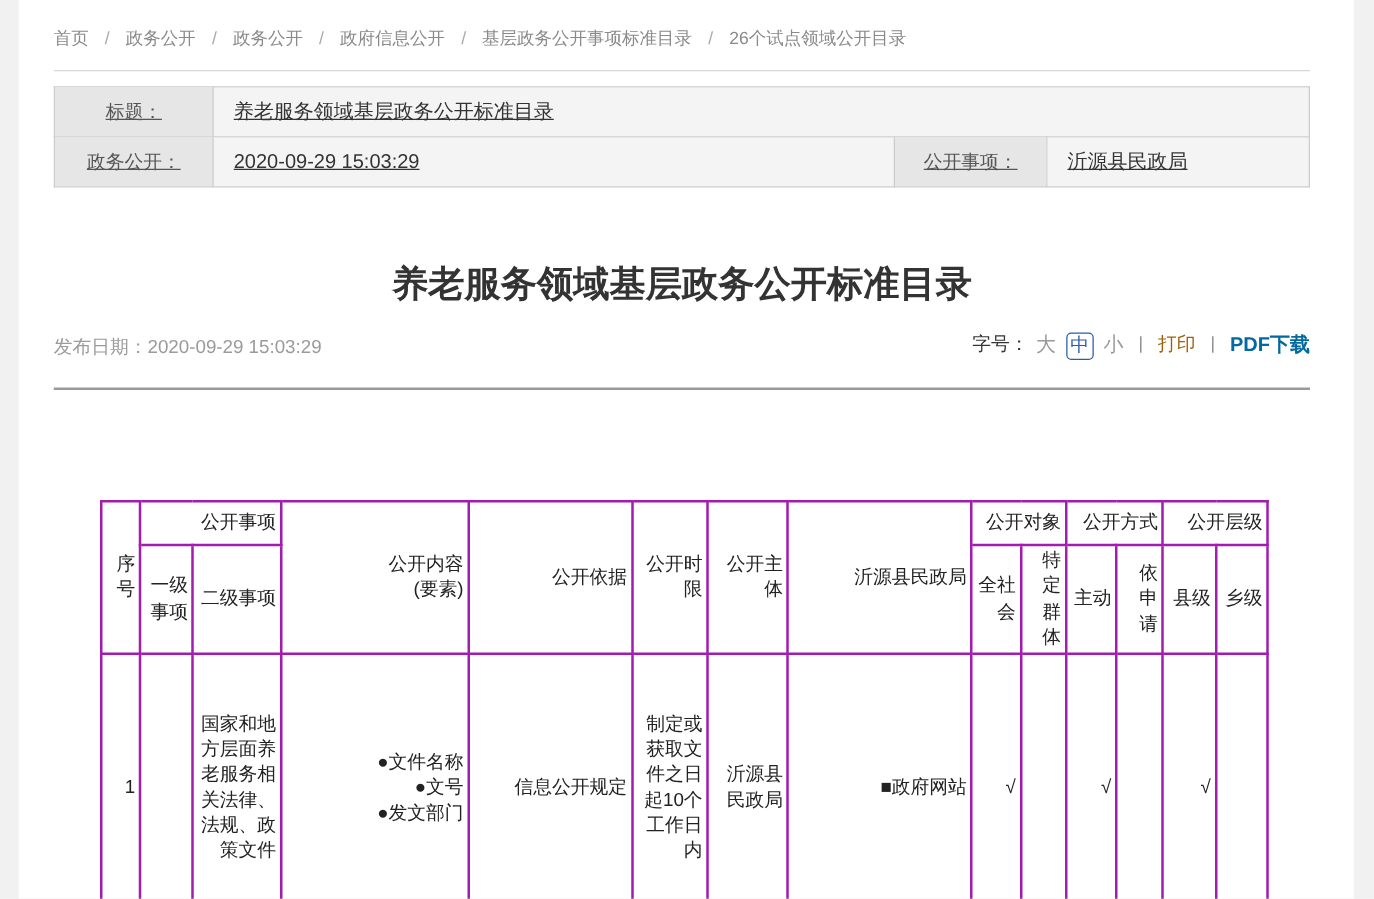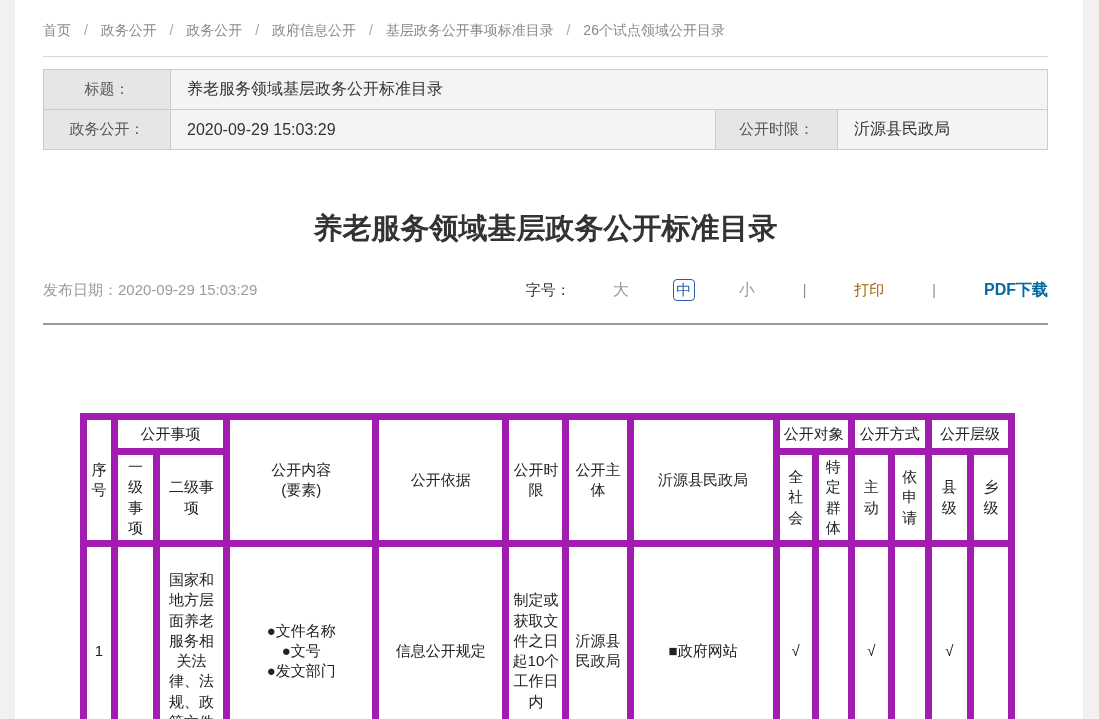--- a/index.html
+++ b/index.html
@@ -21,38 +21,38 @@
   }
   .breadcrumb a { color: #8a8a8a; text-decoration: none; cursor: pointer; }
   .breadcrumb .sep { color: #aaaaaa; margin: 0 9px; }
 
   
   .doc-table {
     width: 100%; margin-top: 12px;
     border-collapse: collapse; table-layout: fixed;
     font-size: 15px;
   }
-  .doc-table td { border: 1px solid #cccccc; height: 40px; overflow: hidden; }
+  .doc-table td { border: 1px solid #cccccc; height: 40px; overflow: hidden; text-decoration: underline; }
   .doc-table .lbl { background: #e6e6e6; color: #555555; text-align: center; }
   .doc-table .val { background: #f4f4f4; color: #333333; padding-left: 16px; font-size: 16px; }
 
   
   .title {
     margin: 57px 0 0 0; padding: 0;
     text-align: center; font-size: 29px; line-height: 42px;
     font-weight: bold; color: #333333;
   }
 
   
   .meta-row {
-    margin-top: 28px; height: 26px;
+    margin-top: 15px; height: 26px;
     display: flex; justify-content: space-between; align-items: center;
   }
   .pub-date { font-size: 15px; color: #9b9b9b; }
-  .controls { display: flex; align-items: center; font-size: 16px; gap: 36px; }
+  .controls { display: flex; align-items: flex-start; font-size: 16px; }
   .fs-label { color: #333333; font-size: 15px; }
   .fs-opt { color: #999999; text-decoration: none; cursor: pointer; margin-left: 6px; }
   .fs-opt.active {
     display: inline-block; width: 22px; height: 22px; line-height: 20px;
     text-align: center; border: 1px solid #2a5caa; border-radius: 4px;
     color: #2a5caa; margin-left: 8px; margin-right: 2px; font-size: 15px;
   }
   .divider { color: #8c8c8c; margin: 0 12px; font-size: 14px; }
   .print { color: #a16207; font-size: 15px; text-decoration: none; cursor: pointer; }
   .pdf { color: #0369a1; font-size: 16px; font-weight: bold; text-decoration: none; cursor: pointer; }
@@ -60,23 +60,23 @@
   .rule { margin-top: 20px; border-top: 2px solid #9a9a9a; height: 0; }
 
   
   .catalog {
     margin: 88px 0 0 37px;
     width: 935px;
     border-collapse: collapse; table-layout: fixed;
     font-size: 15px; color: #222222;
   }
   .catalog td {
-    border: 7px solid #a21caf;
+    border: 2px solid #a21caf;
     padding: 2px 3px;
-    text-align: center; vertical-align: middle;
+    text-align: right; vertical-align: middle;
     word-break: break-all; overflow: hidden;
     line-height: 1.35;
   }
   .catalog .h1row td { height: 35px; }
   .catalog .h2row td { height: 65px; }
   .catalog .datarow { height: 215px; }
   .pre { white-space: pre-line; margin-left: 32px; }
 </style>
 </head>
 <body>
@@ -107,21 +107,21 @@
             <col>
         </colgroup>
         <tbody>
           <tr>
             <td class="lbl">标题：</td>
             <td class="val" colspan="3">养老服务领域基层政务公开标准目录</td>
           </tr>
           <tr>
             <td class="lbl">政务公开：</td>
             <td class="val">2020-09-29 15:03:29</td>
-            <td class="lbl">公开时限：</td>
+            <td class="lbl">公开事项：</td>
             <td class="val">沂源县民政局</td>
           </tr>
         </tbody>
       </table>
 
       <h1 class="title">养老服务领域基层政务公开标准目录</h1>
 
       <div class="meta-row">
         <div class="pub-date">
           <span>发布日期：</span><span>2020-09-29 15:03:29</span>

